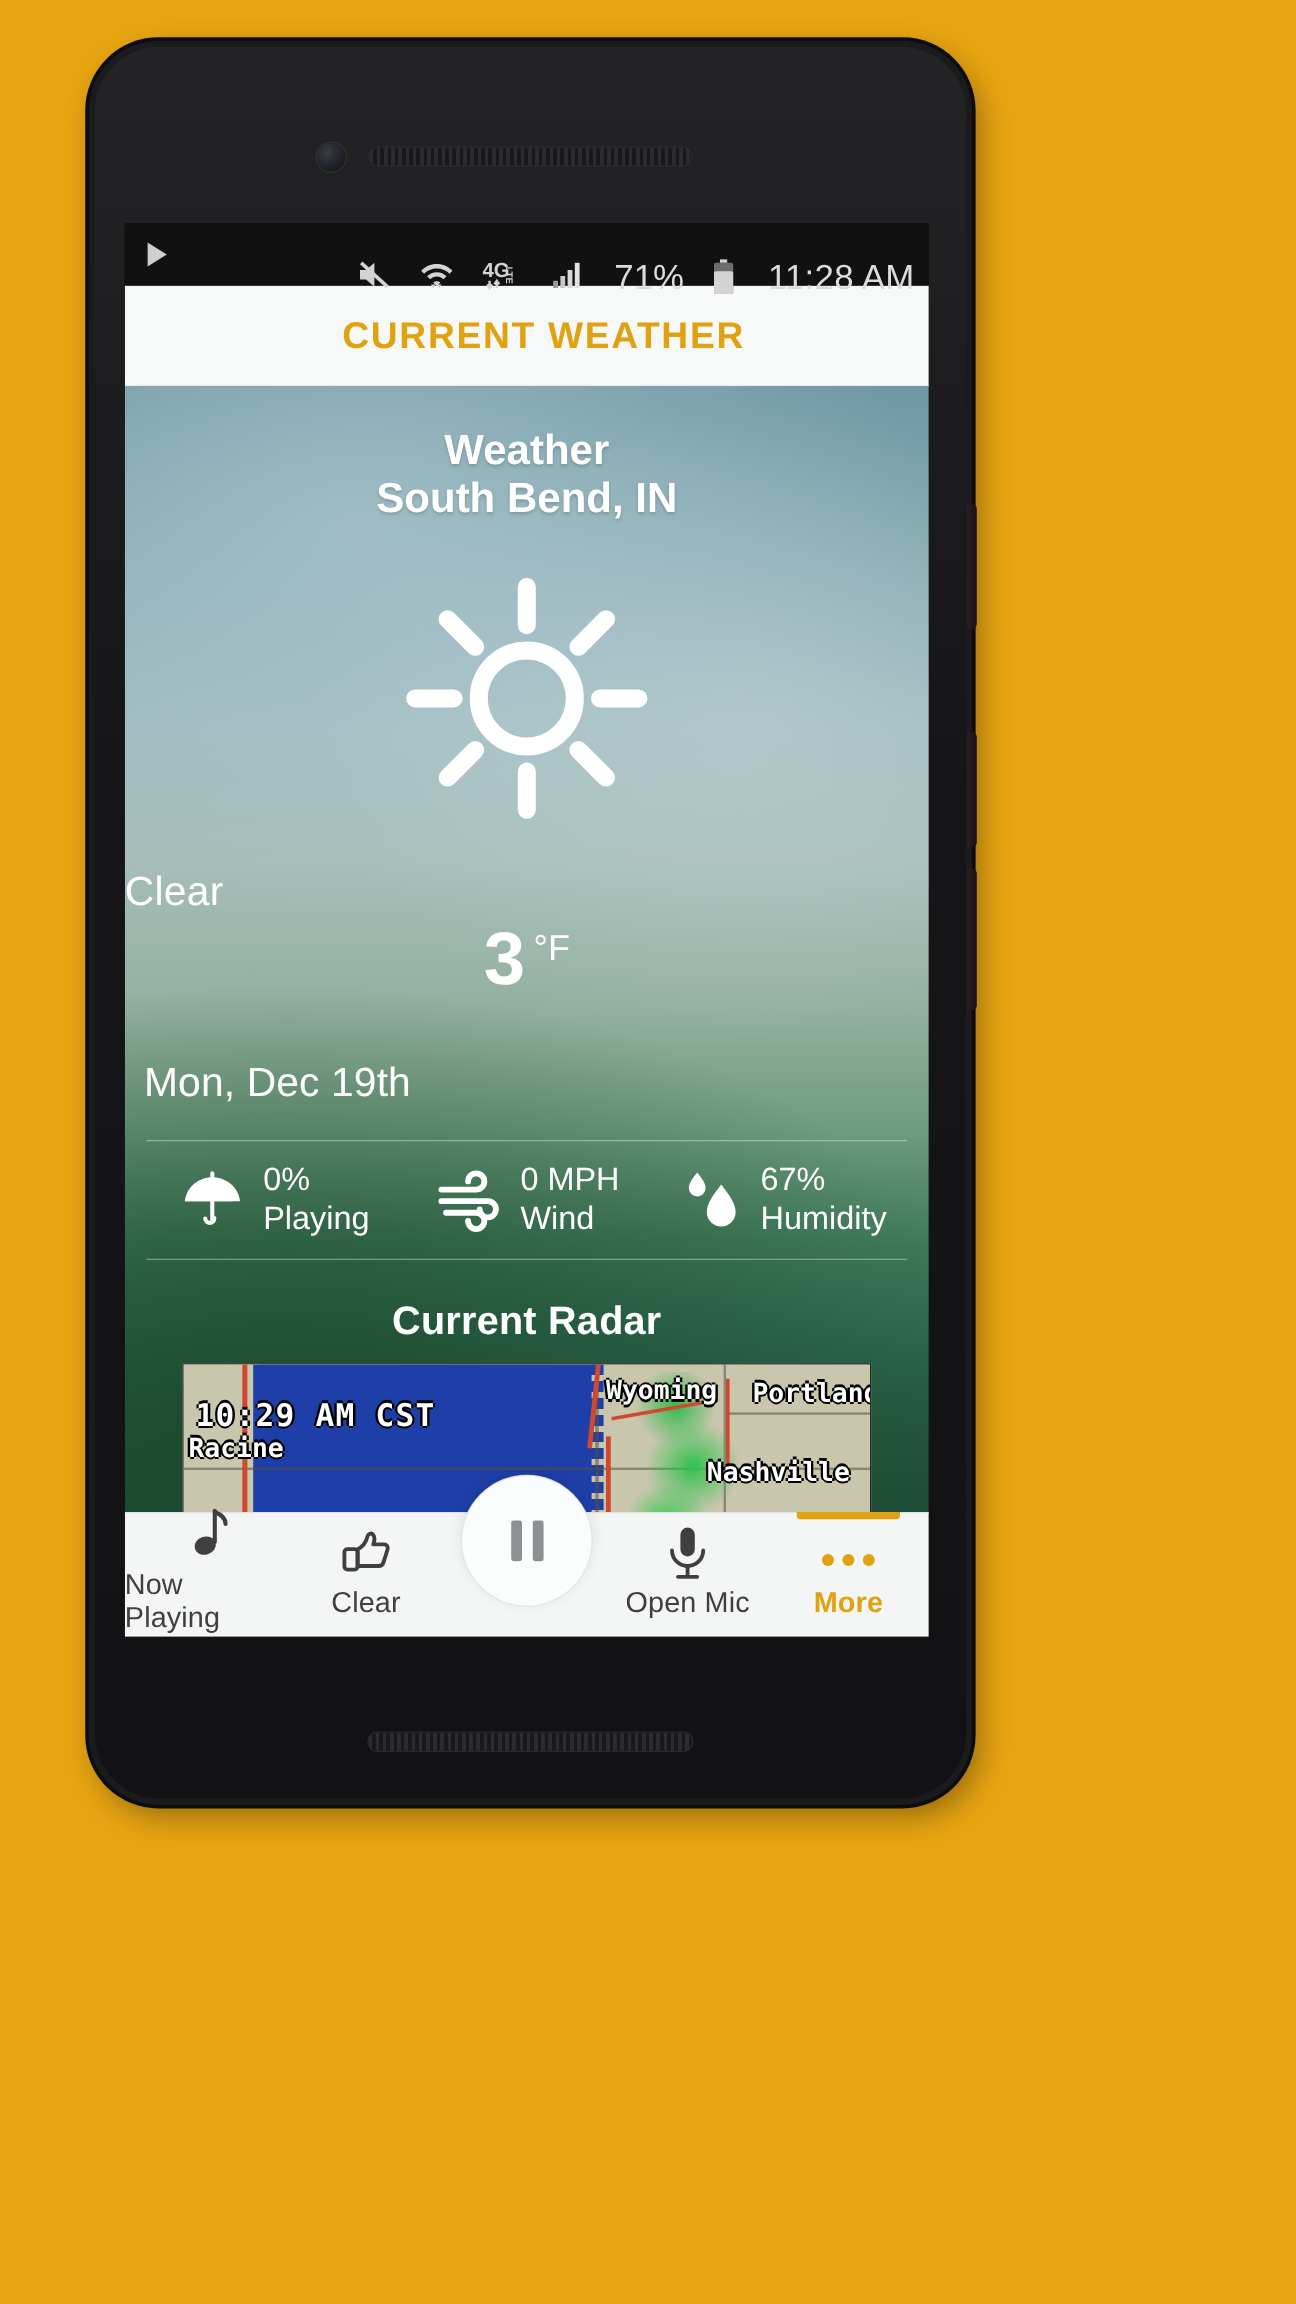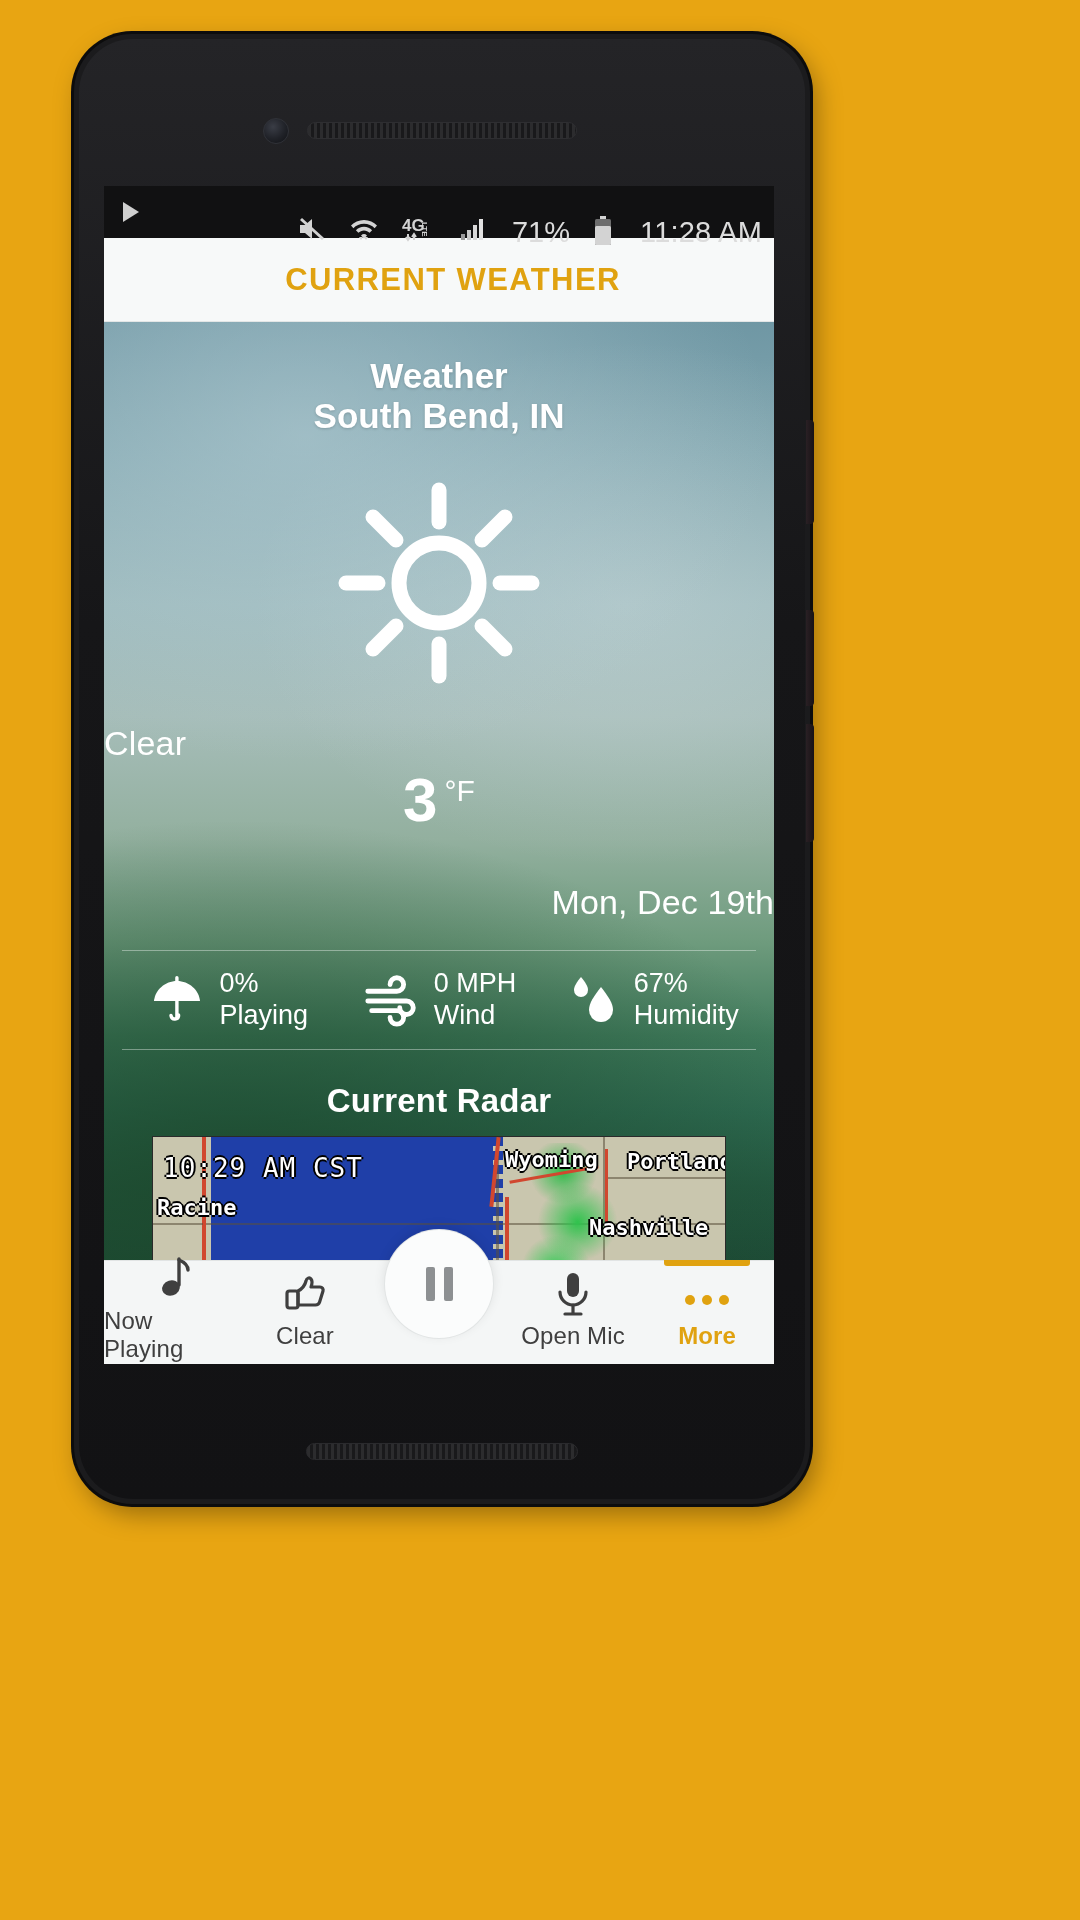--- a/index.html
+++ b/index.html
@@ -140,21 +140,21 @@
   }
   .wx-temp-row {
     display: flex; align-items: flex-start; justify-content: center;
     margin-top: 6px;
   }
   .wx-temp { font-size: 62px; font-weight: 700; line-height: 1; }
   .wx-unit {
     font-size: 30px; font-weight: 400; margin-left: 7px; margin-top: 5px;
   }
   .wx-date {
-    text-align: right; font-size: 34px; font-weight: 400;
+    text-align: left; font-size: 34px; font-weight: 400;
     margin-top: 52px; letter-spacing: 0.1px; padding-left: 16px;
   }
 
   .wx-stats {
     margin-top: 28px;
     border-top: 1px solid rgba(255,255,255,0.38);
     border-bottom: 1px solid rgba(255,255,255,0.38);
     height: 100px;
     display: flex; align-items: center;
     margin-left: 18px; margin-right: 18px;
@@ -206,23 +206,23 @@
       radial-gradient(34% 22% at 66% 86%, #2dba48 0%, rgba(45,186,72,0) 74%);
     filter: blur(0.4px);
   }
   .rd-road {
     position: absolute; background: #d1472f;
   }
   .rd-grid {
     position: absolute; background: rgba(90,80,60,0.55);
   }
   .rd-ts {
-    position: absolute; left: 10px; top: 16px;
+    position: absolute; left: 10px; top: 28px;
     font-family: "DejaVu Sans Mono", monospace;
-    font-size: 26px; font-weight: 400; color: #ffffff;
+    font-size: 26px; font-weight: 700; color: #ffffff;
     text-shadow: 2px 0 0 #000, -2px 0 0 #000, 0 2px 0 #000, 0 -2px 0 #000;
     letter-spacing: 1px;
   }
   .rd-city {
     position: absolute;
     font-family: "DejaVu Sans Mono", monospace;
     font-size: 22px; font-weight: 700; color: #ffffff;
     text-shadow: 2px 0 0 #000, -2px 0 0 #000, 0 2px 0 #000, 0 -2px 0 #000;
     white-space: nowrap;
   }

